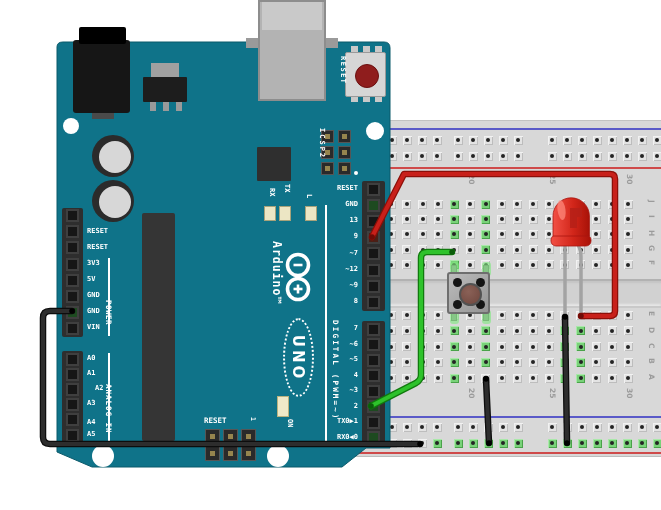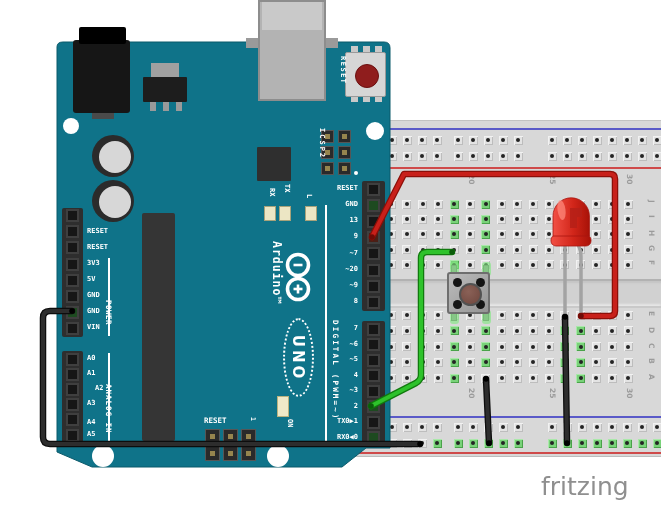--- a/index.html
+++ b/index.html
@@ -951,21 +951,21 @@
     <span class="pl" style="left:95px;top:385px">A2</span>
     <span class="pl" style="left:87px;top:400px">A3</span>
     <span class="pl" style="left:87px;top:419px">A4</span>
     <span class="pl" style="left:87px;top:431px">A5</span>
 
     <span class="pl pr" style="top:185px">RESET</span>
     <span class="pl pr" style="top:201px">GND</span>
     <span class="pl pr" style="top:217px">13</span>
     <span class="pl pr" style="top:233px">9</span>
     <span class="pl pr" style="top:250px">~7</span>
-    <span class="pl pr" style="top:266px">~20</span>
+    <span class="pl pr" style="top:266px">~12</span>
     <span class="pl pr" style="top:282px">~9</span>
     <span class="pl pr" style="top:298px">8</span>
 
     <span class="pl pr" style="top:325px">7</span>
     <span class="pl pr" style="top:341px">~6</span>
     <span class="pl pr" style="top:356px">~5</span>
     <span class="pl pr" style="top:372px">4</span>
     <span class="pl pr" style="top:387px">~3</span>
     <span class="pl pr" style="top:403px">2</span>
     <span class="pl pr" style="top:418px">TX0▶1</span>
@@ -1021,14 +1021,13 @@
 
     <g>
       <rect x="551" y="235" width="40" height="11" rx="5" fill="url(#ledg)" stroke="#a81510" stroke-width="0.8"></rect>
       <path d="M553,216 A18.2,18.2 0 0 1 589.4,216 L589.4,236 L553,236 Z" fill="url(#ledg)" stroke="#a81510" stroke-width="0.8"></path>
       <rect x="570" y="208" width="12" height="9" fill="#b52017" opacity="0.85"></rect>
       <rect x="570" y="217" width="7" height="11" fill="#b52017" opacity="0.85"></rect>
       <ellipse cx="561.5" cy="210" rx="4" ry="10" fill="#ff8d80" opacity="0.7" transform="rotate(-8 561.5 210)"></ellipse>
     </g>
   </svg>
 
-  <div id="fritzing">fritzing</div>
 </div>
 
 </body></html>

